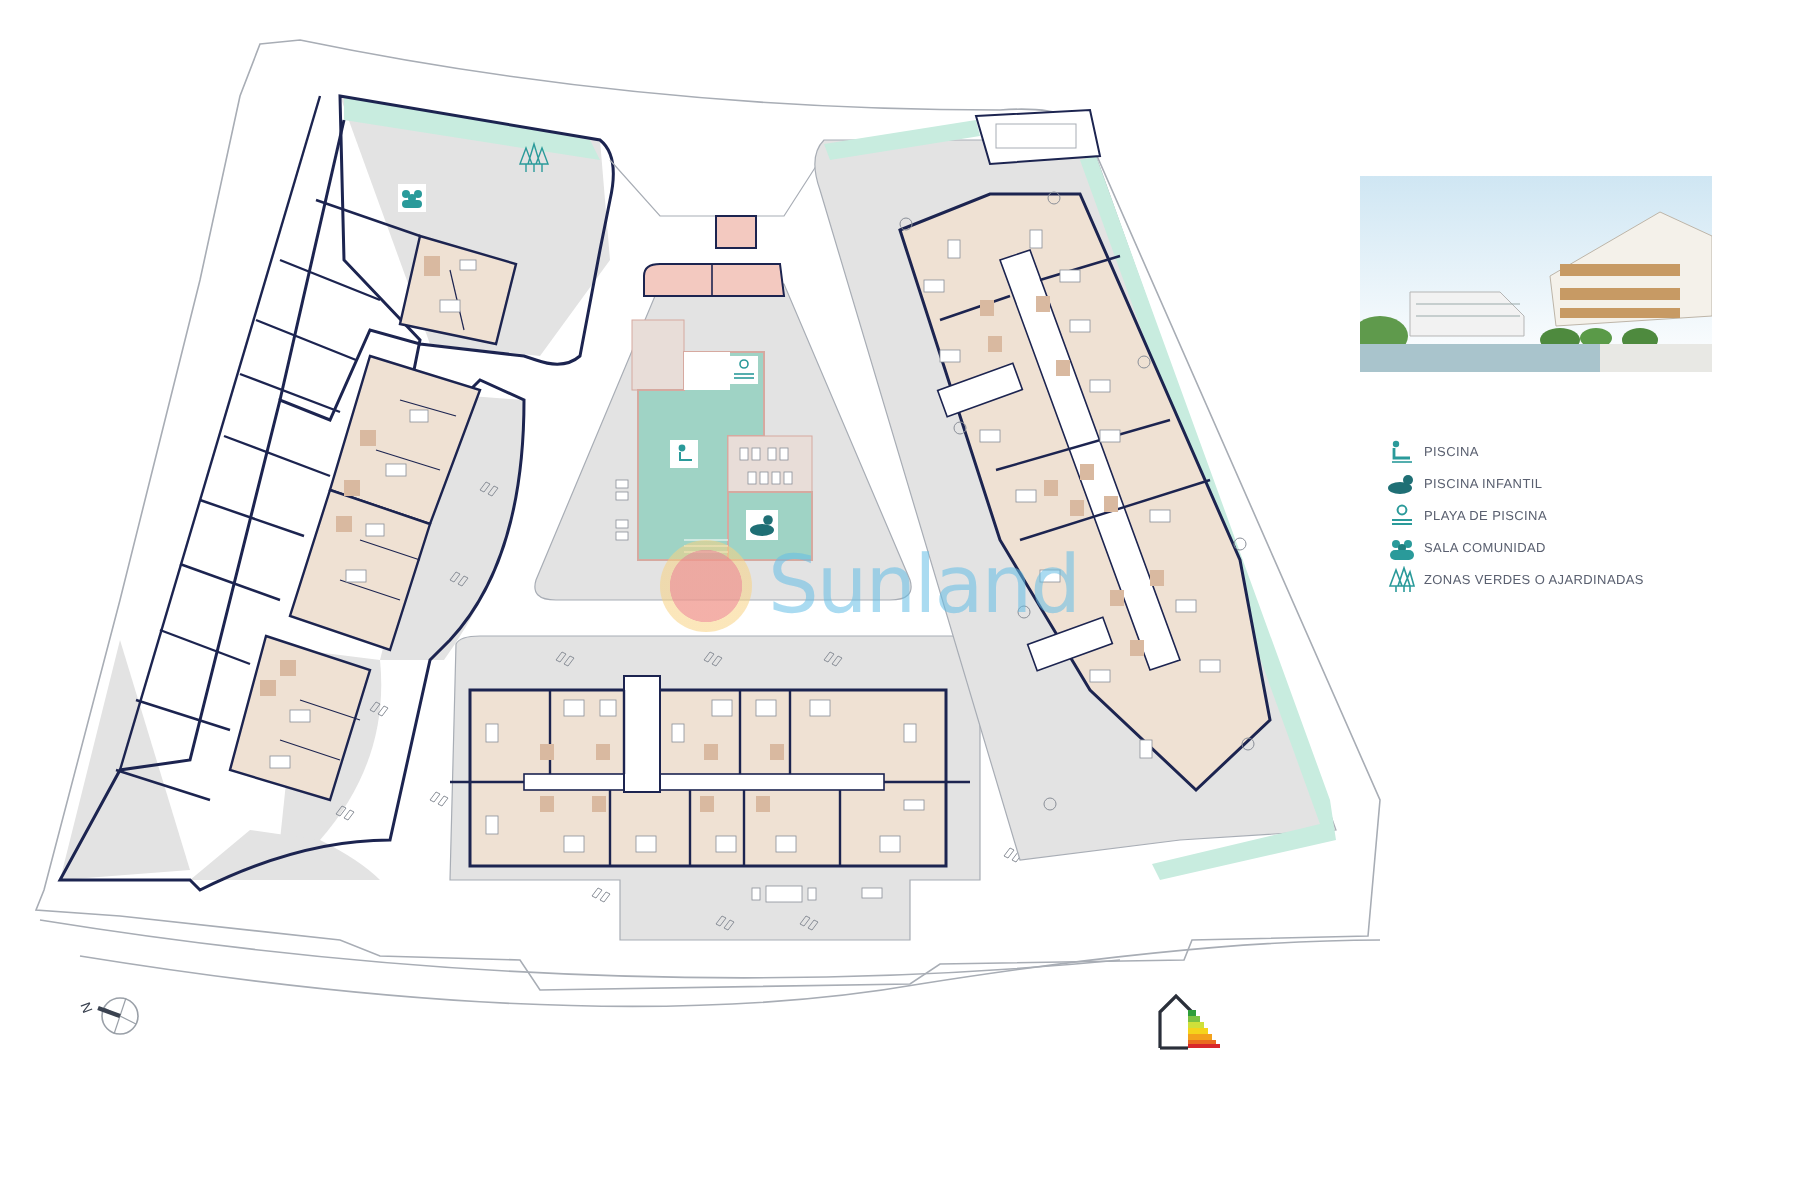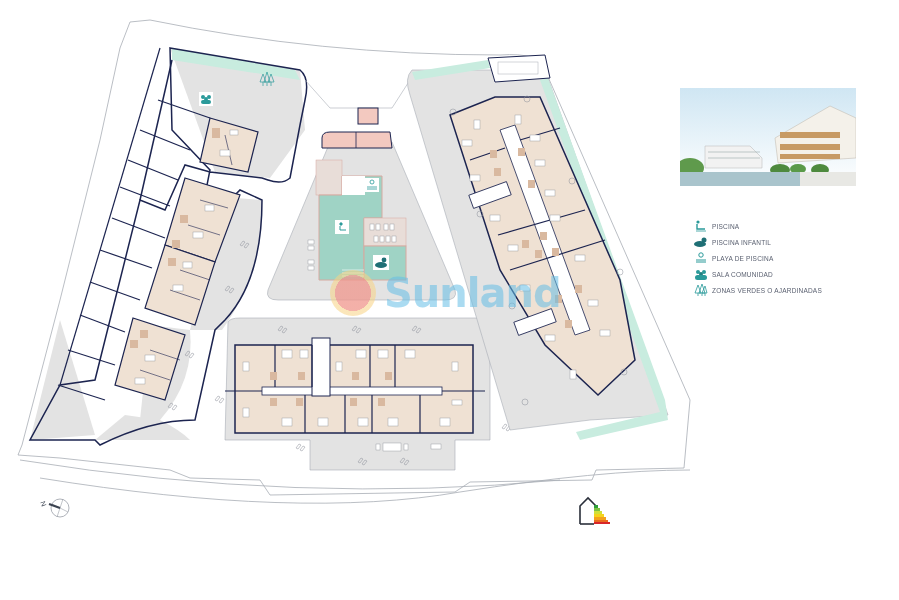--- a/index.html
+++ b/index.html
@@ -5,21 +5,21 @@
   html, body { margin: 0; padding: 0; background: #ffffff; }
   body { width: 899px; height: 600px; position: relative; overflow: hidden; font-family: "Liberation Sans", sans-serif; }
   #plan { position: absolute; left: 0; top: 0; width: 899px; height: 600px; }
   .legend { position: absolute; left: 694px; top: 218px; width: 200px; }
   .legend-item { display: flex; align-items: center; height: 16px; margin-bottom: 0px; }
   .legend-icon { width: 14px; height: 14px; display: inline-block; margin-right: 4px; }
   .legend-label { font-size: 6.5px; color: #5a6070; letter-spacing: 0.2px; text-transform: uppercase; }
   .render { position: absolute; left: 680px; top: 88px; width: 176px; height: 98px; overflow: hidden; }
   .watermark { position: absolute; left: 330px; top: 270px; display: flex; align-items: center; pointer-events: none; }
   .wm-sun { width: 46px; height: 46px; border-radius: 50%; background: radial-gradient(circle, rgba(240,150,140,0.75) 0 55%, rgba(248,210,130,0.55) 56% 100%); }
-  .wm-text { font-family: "DejaVu Sans", sans-serif; font-weight: bold; font-size: 40px; color: rgba(100,190,230,0.55); margin-left: 8px; letter-spacing: -1px; }
+  .wm-text { font-family: "DejaVu Sans", sans-serif; font-weight: normal; font-size: 40px; color: rgba(100,190,230,0.55); margin-left: 8px; letter-spacing: -1px; }
   .compass { position: absolute; left: 38px; top: 496px; width: 36px; height: 28px; }
   .energy { position: absolute; left: 578px; top: 494px; width: 36px; height: 32px; }
 </style>
 </head>
 <body>
 
 <svg id="plan" viewBox="0 0 899 600" xmlns="http://www.w3.org/2000/svg">
 
   <g fill="none" stroke="#a8adb5" stroke-width="0.8">
     <path d="M130 22 L150 20 Q320 55 500 55 Q540 52 545 70 L690 400 L684 468 L596 470 L592 480 L470 482 L455 492 L270 495 L260 480 L190 478 L170 470 L60 458 L18 455 L22 445 L60 300 L100 140 L120 48 Z"></path>

